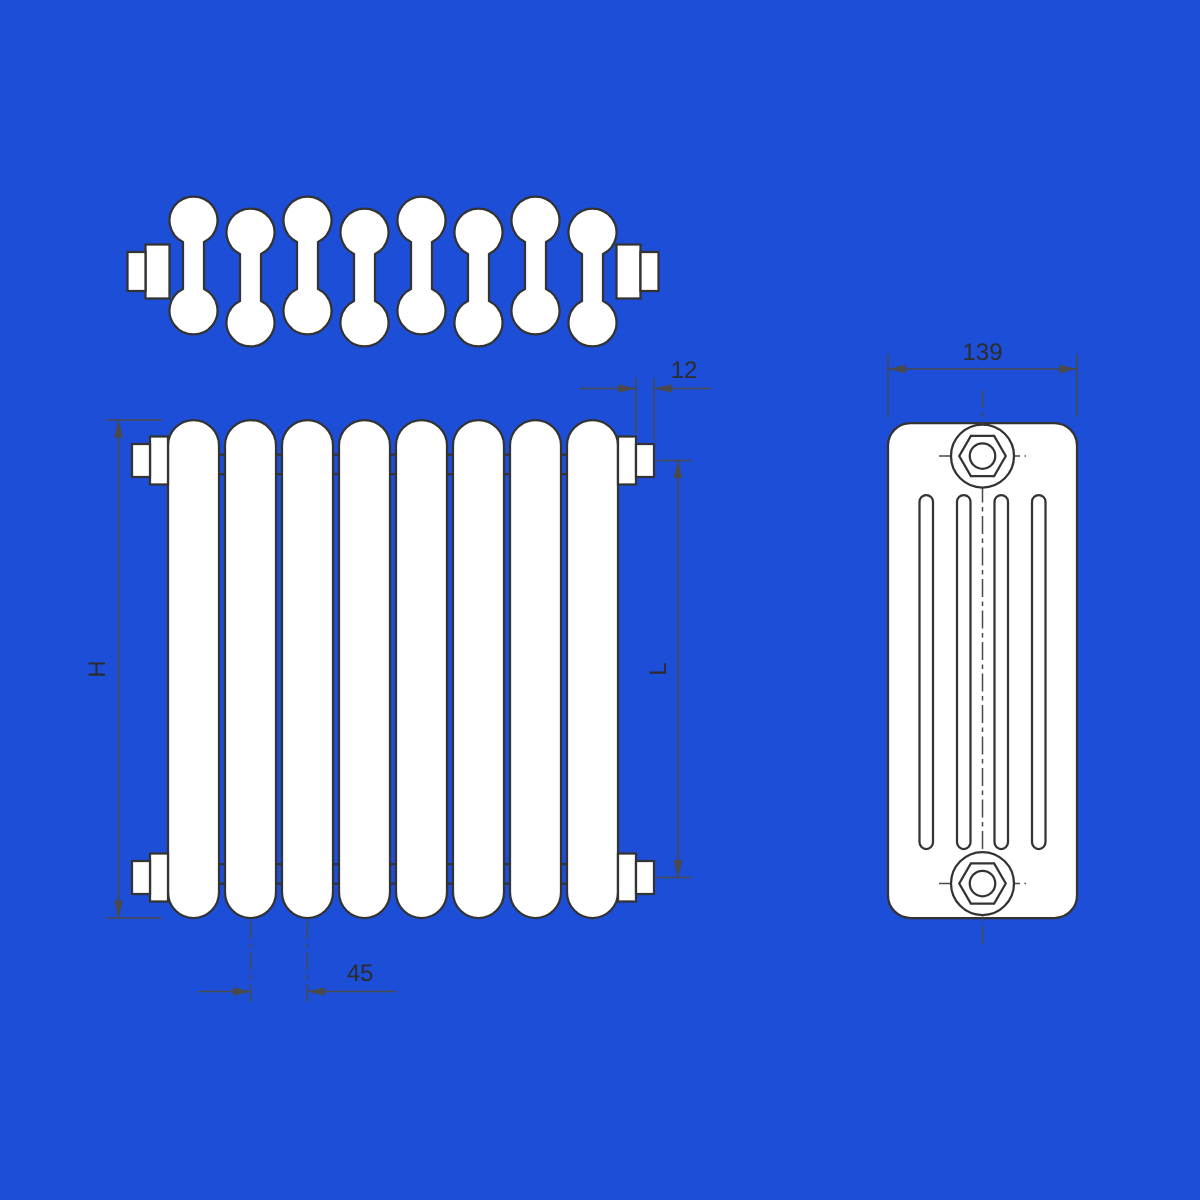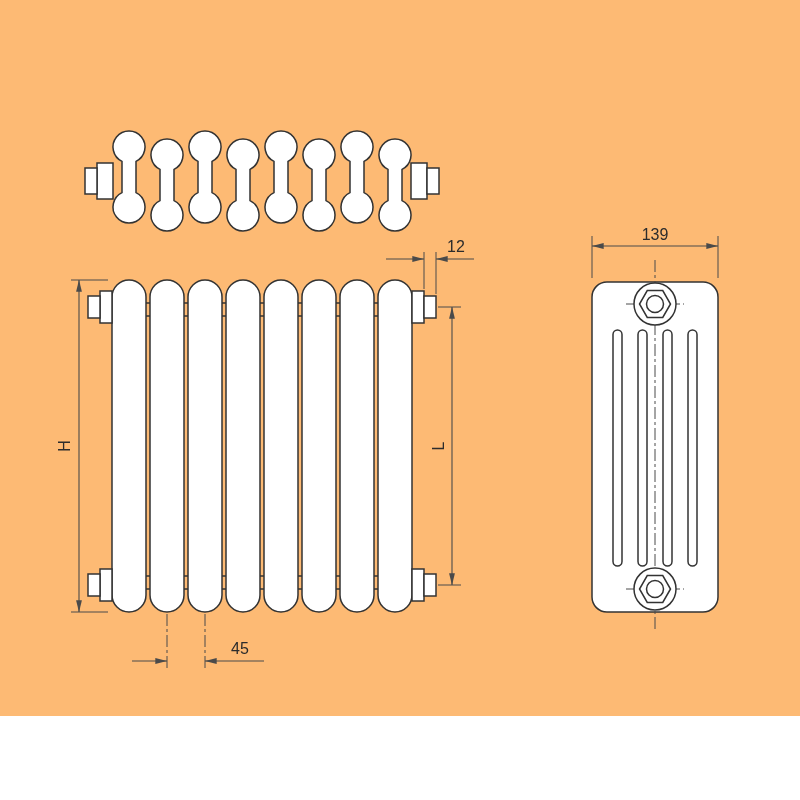--- a/index.html
+++ b/index.html
@@ -6,22 +6,22 @@
     margin: 0;
     padding: 0;
     background: #ffffff;
     width: 800px;
     height: 800px;
     font-family: "Liberation Sans", sans-serif;
   }
   .canvas {
     position: relative;
     width: 800px;
-    height: 716px;
-    background: #fdba74;
+    height: 800px;
+    background: #1d4ed8;
     overflow: hidden;
   }
   svg { display: block; }
   .obj    { fill: #ffffff; stroke: #333333; stroke-width: 1.5; }
   .objln  { fill: none;    stroke: #333333; stroke-width: 1.5; }
   .dim    { fill: none;    stroke: #4a4a4a; stroke-width: 1.1; }
   .ext    { fill: none;    stroke: #4a4a4a; stroke-width: 1; }
   .cl     { fill: none;    stroke: #4a4a4a; stroke-width: 1; stroke-dasharray: 12 3 3 3; }
   .dimtxt { fill: #2c2c2c; font-size: 16px; font-family: "Liberation Sans", sans-serif; }
 </style>

